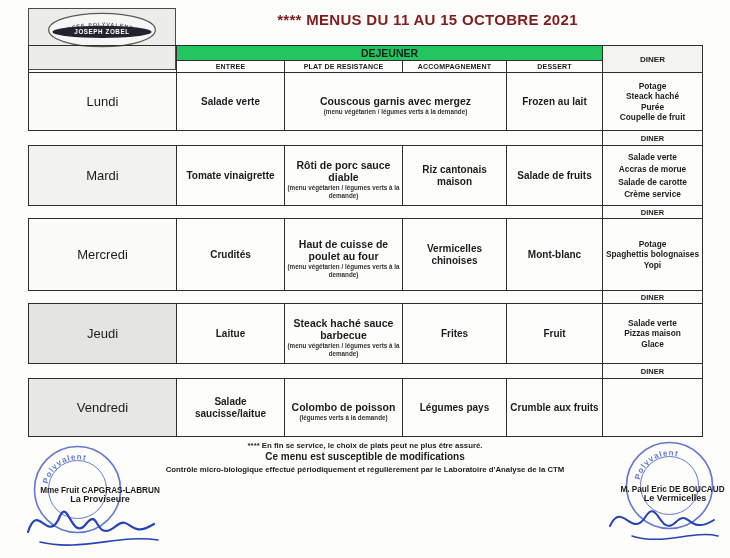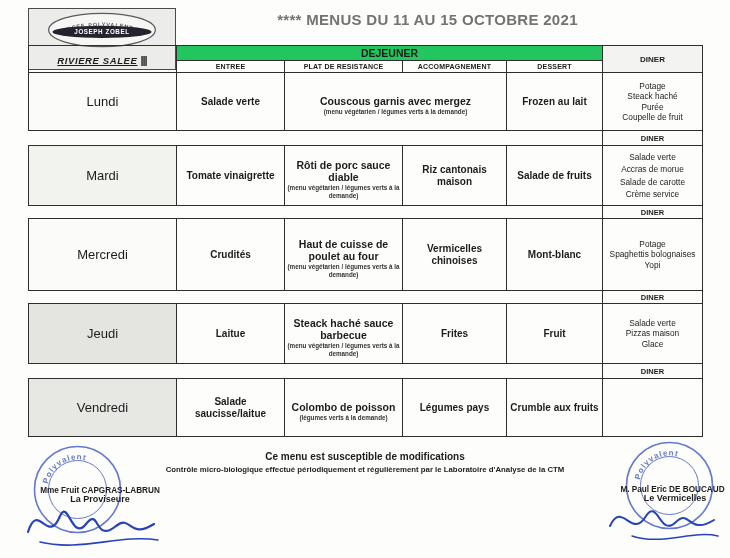--- a/index.html
+++ b/index.html
@@ -14,39 +14,39 @@
   }
   .logo-oval{position:absolute;left:12px;top:1px;width:122px;height:40px;}
   .school-name-strip{
     position:absolute;left:0;bottom:3px;width:100%;text-align:center;
     font-weight:bold;font-style:italic;font-size:9.5px;letter-spacing:.6px;
   }
   .school-name-strip .nm{text-decoration:underline;}
   .school-name-strip .bars{font-size:11px;font-style:normal;letter-spacing:-1px;margin-left:3px;}
   .page-title{
     position:absolute;left:155px;top:11px;width:545px;text-align:center;
-    font-weight:bold;font-size:15px;letter-spacing:.3px;color:#737373;
+    font-weight:bold;font-size:15px;letter-spacing:.3px;color:#7f1d1d;
   }
   
   table.menu{
     position:absolute;left:28px;top:45px;border-collapse:collapse;table-layout:fixed;
   }
   table.menu td{
     border:1px solid #2e2e2e;text-align:center;vertical-align:middle;
     padding:1px 2px;box-sizing:border-box;overflow:hidden;
   }
   td.hdr-corner{background:transparent;border-top:none;border-left:none;}
   td.hdr-dej{font-weight:bold;font-size:10.5px;height:13px;background:#22c55e;}
   td.hdr-diner{font-weight:bold;font-size:8px;background:#f3f3f1;}
   td.subhdr{font-weight:bold;font-size:7px;height:12px;letter-spacing:.2px;background:#fdfdfc;}
   td.day{font-weight:normal;font-size:13px;}
   td.cell{font-weight:bold;font-size:10px;line-height:1.2;}
   .plat-main{display:block;font-weight:bold;font-size:10.5px;line-height:1.15;margin-top:8px;}
   .plat-note{display:block;font-weight:bold;font-size:6.3px;line-height:1.25;margin-top:1px;color:#333;}
-  td.diner-cell{font-weight:normal;font-size:8.3px;line-height:1.22;vertical-align:top;padding-top:2px;}
+  td.diner-cell{font-weight:bold;font-size:8.3px;line-height:1.22;vertical-align:top;padding-top:2px;}
   td.diner-cell.spaced .diner-line{margin:2.5px 0;}
   .diner-line{display:block;}
   tr.gap td.blank{border:none;background:transparent;}
   td.gap-diner{font-weight:bold;font-size:7.5px;background:#fcfcfb;}
   .bg-a{background:#fbfbfa;} .bg-b{background:#f2f2ef;}
   .bg-c{background:#e4e4e1;} .bg-d{background:#e7e7e4;}
   
   .foot-notes{position:absolute;left:28px;width:674px;text-align:center;font-weight:bold;}
   #note1{top:441px;font-size:7.8px;}
   #note2{top:451px;font-size:10px;}
@@ -64,23 +64,20 @@
   <div class="logo-box">
     <svg class="logo-oval" viewBox="0 0 122 42">
       <ellipse cx="61" cy="21" rx="56" ry="17.5" fill="#f6f6f4" stroke="#5a5a5a" stroke-width="1.3"></ellipse>
       <path id="logoArc" d="M 15,27 A 49,15 0 0 1 107,27" fill="none"></path>
       <text font-size="5.6" fill="#555" font-weight="bold" letter-spacing="1">
         <textPath href="#logoArc" startOffset="8%">LYCEE  POLYVALENT</textPath>
       </text>
       <ellipse cx="61" cy="23" rx="52" ry="6.5" fill="#23232e"></ellipse>
       <text x="61" y="25.4" text-anchor="middle" font-size="6.6" fill="#ffffff" font-weight="bold" letter-spacing=".6">JOSEPH ZOBEL</text>
     </svg>
-    <div class="school-name-strip">
-      <span class="nm">RIVIERE SALEE</span><span class="bars">|||</span>
-    </div>
   </div>
 
   <div class="page-title">**** MENUS DU 11 AU 15 OCTOBRE 2021</div>
 
   <table class="menu">
     <colgroup>
       <col style="width:148px">
         <col style="width:108px">
         <col style="width:118px">
       <col style="width:104px">
@@ -189,20 +186,21 @@
           <span class="plat-main">Colombo de poisson</span>
           <span class="plat-note">(légumes verts à la demande)</span>
         </td>
         <td class="cell">Légumes pays</td>
         <td class="cell">Crumble aux fruits</td>
         <td class="diner-cell"></td>
       </tr>
     </tbody>
   </table>
 
+  <div class="foot-notes" id="note1">**** En fin se service, le choix de plats peut ne plus être assuré.</div>
   <div class="foot-notes" id="note2">Ce menu est susceptible de modifications</div>
   <div class="foot-notes" id="note3">Contrôle micro-biologique effectué périodiquement et régulièrement par le Laboratoire d'Analyse de la CTM</div>
 
   <svg class="stamp" style="left:30px;top:442px" width="95" height="95" viewBox="0 0 95 95">
     <circle cx="47.5" cy="47.5" r="43" fill="none" stroke="#3f58c4" stroke-width="1.6"></circle>
     <circle cx="47.5" cy="47.5" r="29" fill="none" stroke="#3f58c4" stroke-width="1"></circle>
     <path id="arcL" d="M 17.5,47.5 A 30,30 0 0 1 77.5,47.5" fill="none"></path>
     <text font-size="8" fill="#3f58c4" font-weight="bold" letter-spacing="1">
       <textPath href="#arcL" startOffset="6%">Polyvalent</textPath>
     </text>

